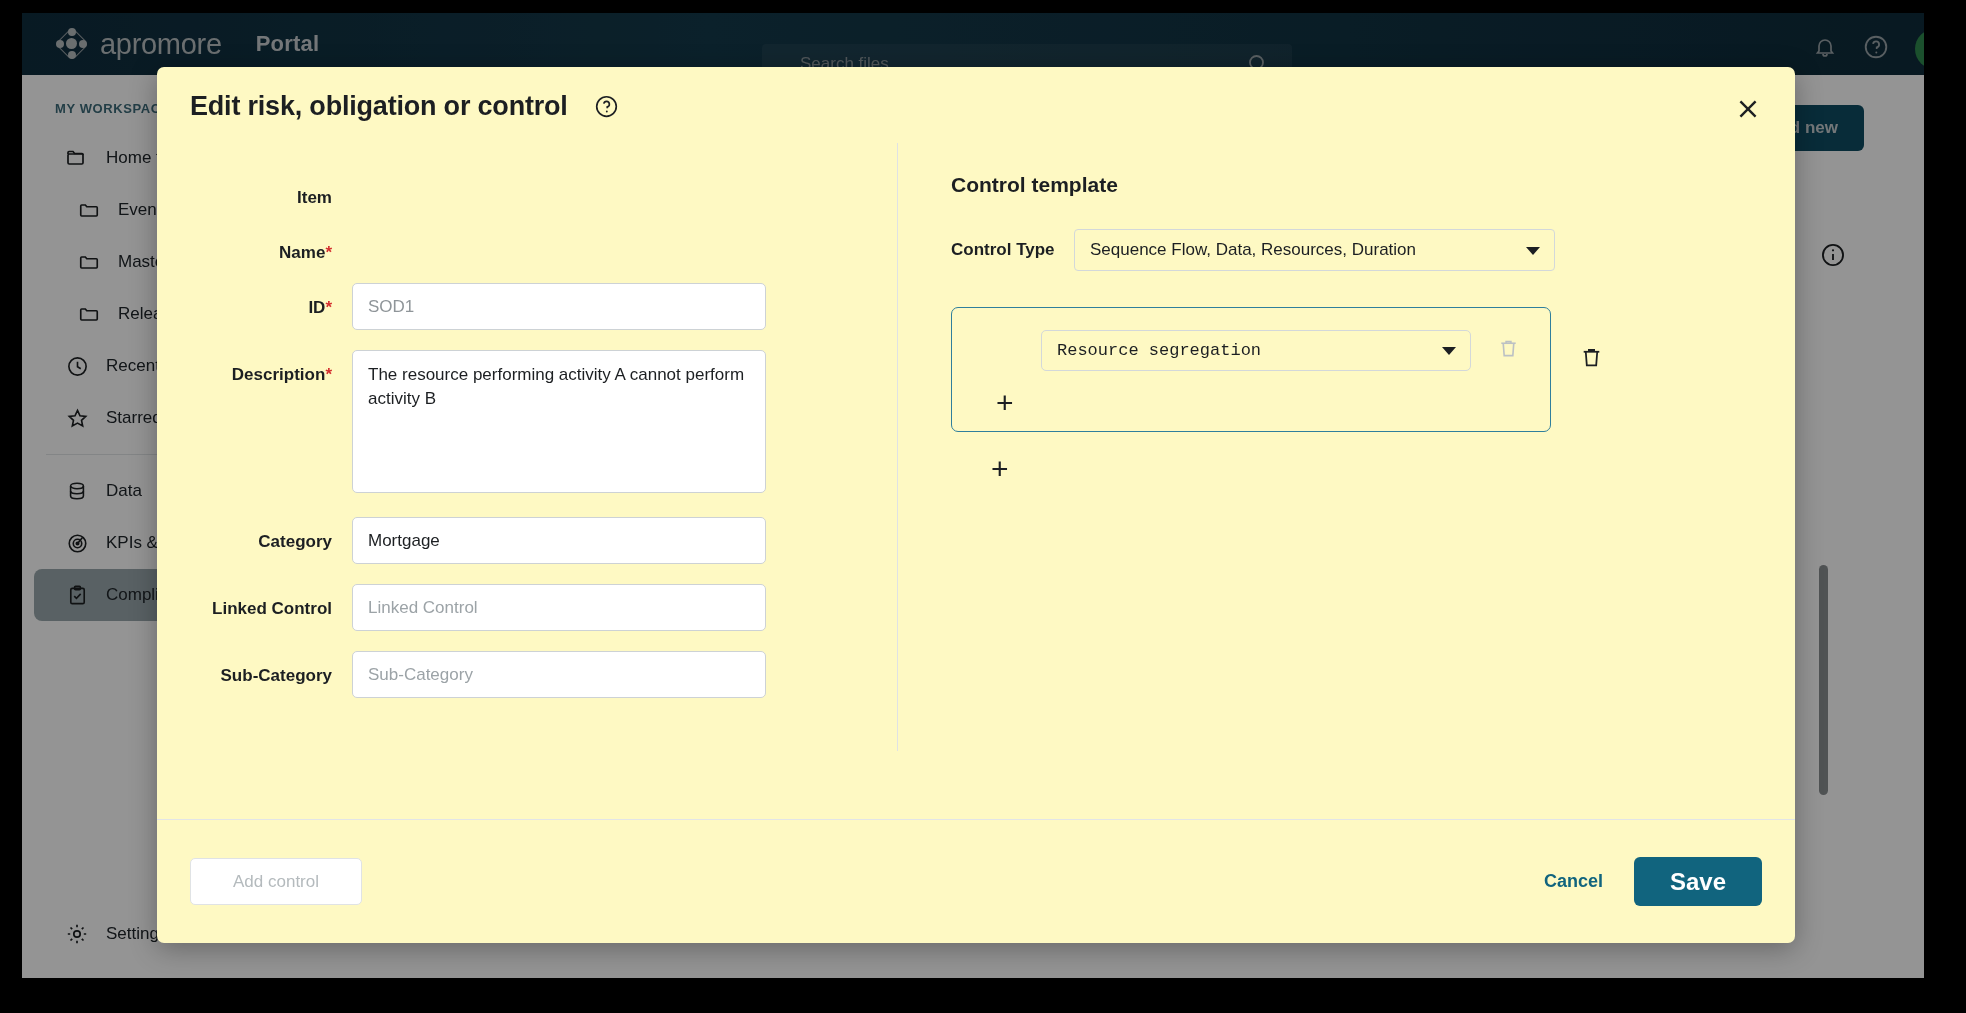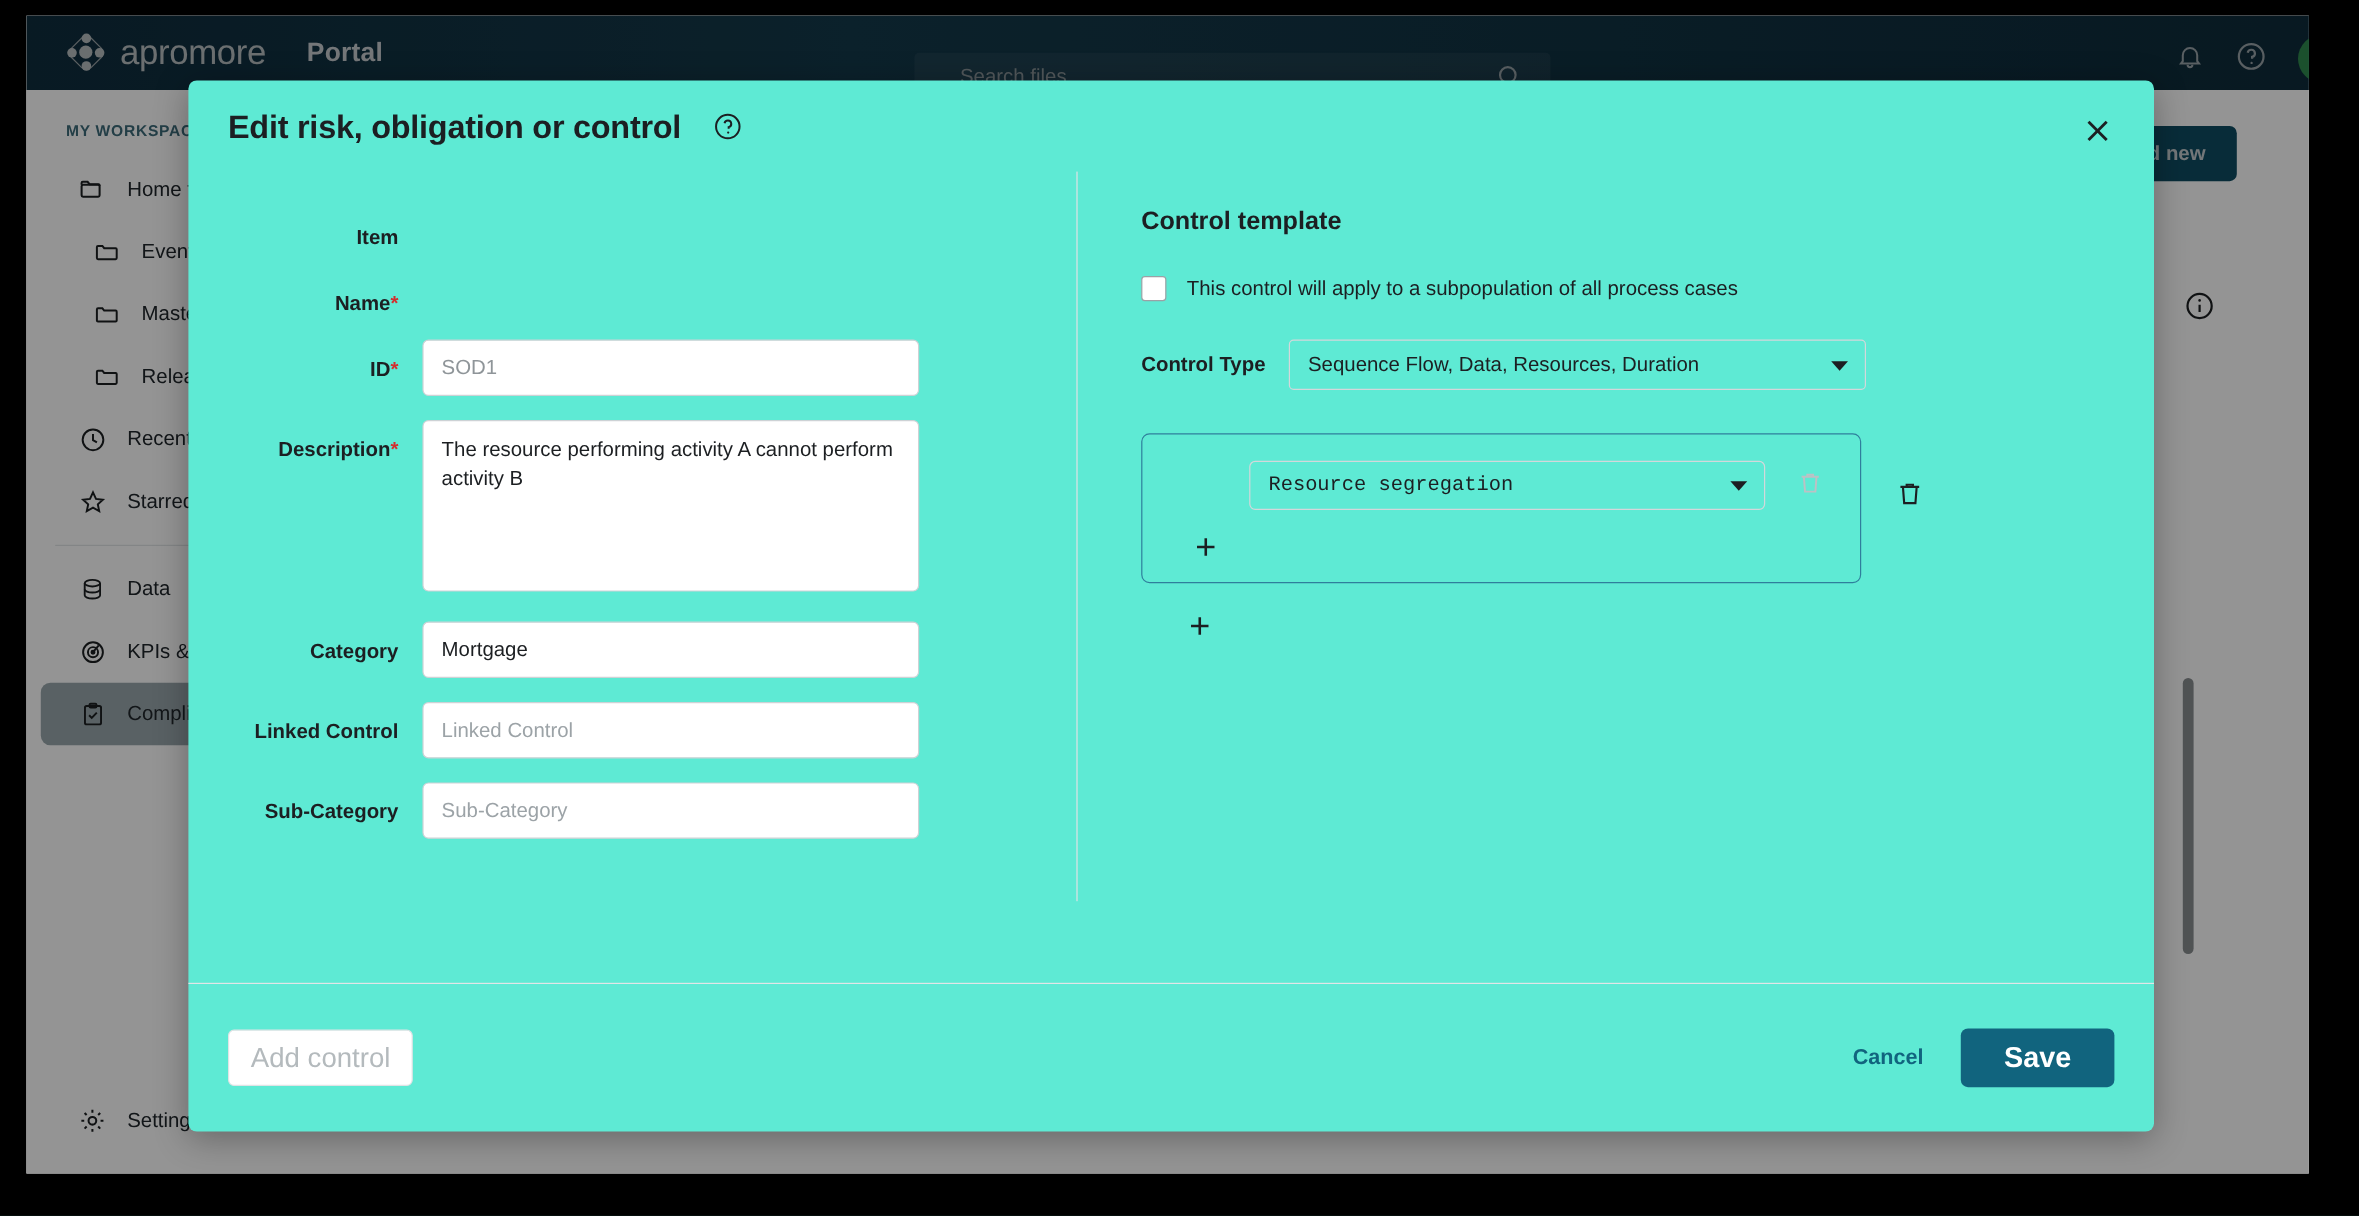--- a/index.html
+++ b/index.html
@@ -117,21 +117,21 @@
   .overlay {
     position: absolute; left: 22px; top: 13px;
     width: 1902px; height: 965px;
     background: rgba(0,0,0,0.42);
   }
 
   
   .modal {
     position: absolute; left: 157px; top: 67px;
     width: 1638px; height: 876px;
-    background: #5eead4; border-radius: 7px;
+    background: #fef9c3; border-radius: 7px;
     box-shadow: 0 6px 28px rgba(0,0,0,0.3);
   }
   .modal-head {
     position: relative; height: 78px;
     display: flex; align-items: center;
   }
   .modal-title {
     margin-left: 33px; font-size: 27px; font-weight: bold; color: #1c1f22;
     letter-spacing: -0.2px;
   }
@@ -218,22 +218,22 @@
   .trash-in { margin-left: 26px; }
   .trash-out { margin-left: 28px; margin-top: 38px; }
 
   .modal-foot {
     position: absolute; left: 0; bottom: 0; width: 1638px; height: 124px;
     border-top: 1px solid #e2e5e7;
     display: flex; align-items: center; justify-content: space-between;
     padding: 0 33px;
   }
   .btn-add {
-    height: 47px; padding: 0 18px; border: 1px solid #e0e3e5; border-radius: 5px;
-    background: #fff; color: #b4babd; font-size: 23px;
+    height: 47px; padding: 0 42px; border: 1px solid #e0e3e5; border-radius: 5px;
+    background: #fff; color: #b4babd; font-size: 17px;
     font-family: "Liberation Sans", sans-serif;
   }
   .foot-right { display: flex; align-items: center; gap: 31px; }
   .btn-cancel {
     background: none; border: none; color: #11647e; font-size: 18px;
     font-weight: bold; font-family: "Liberation Sans", sans-serif; cursor: pointer;
   }
   .btn-save {
     height: 49px; padding: 0 36px; background: #11647e; color: #fff;
     border: none; border-radius: 6px; font-size: 24px; font-weight: bold;
@@ -490,24 +490,20 @@
             <input class="inp" placeholder="Sub-Category" style="">
           </div>
         </div>
       </div>
 
       <div class="divider"></div>
 
       <div class="right-pane">
         <div class="rp-title">Control template</div>
 
-        <div class="cbrow">
-          <span class="cbox"></span>
-          <span class="cbl">This control will apply to a subpopulation of all process cases</span>
-        </div>
 
         <div class="ctrow">
           <span class="ctlabel">Control Type</span>
           <div class="ctsel">
             <span>Sequence Flow, Data, Resources, Duration</span>
             <span class="car"></span>
           </div>
         </div>
 
         <div class="grp-wrap">

